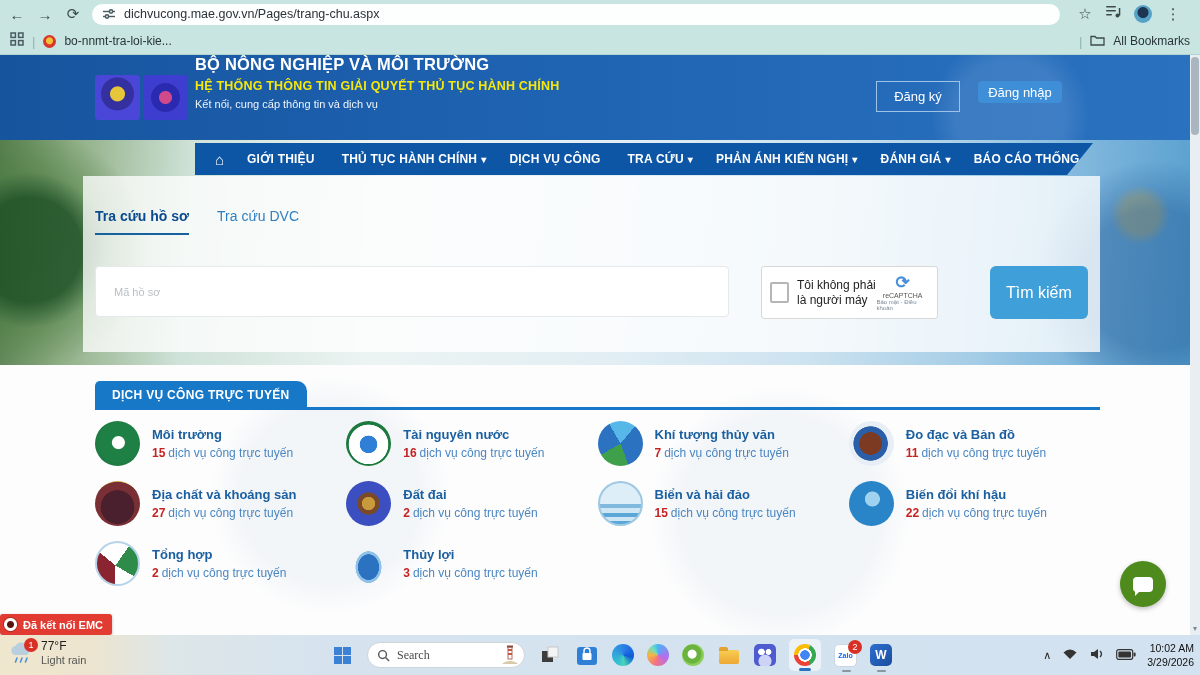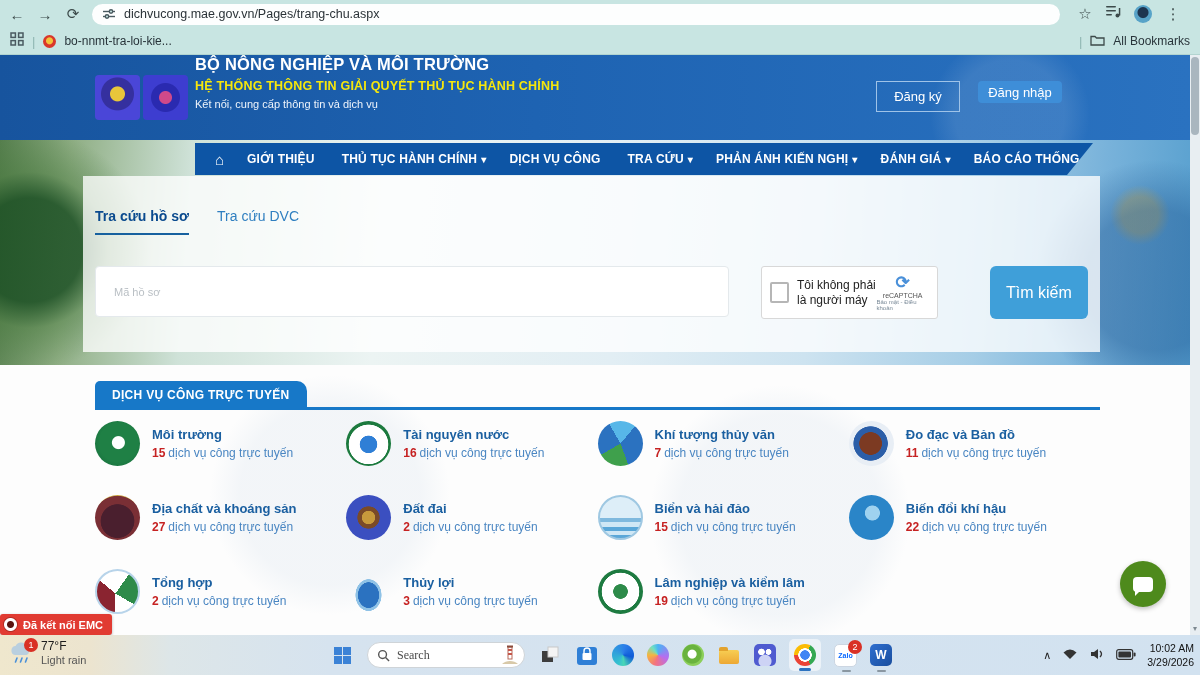--- a/index.html
+++ b/index.html
@@ -80,21 +80,21 @@
   
   .svc-section { position:absolute; left:0; top:365px; width:1190px; height:284px;
      background:
        radial-gradient(circle at 330px 130px, rgba(180,200,220,.14) 0 90px, rgba(180,200,220,0) 120px),
        radial-gradient(circle at 780px 150px, rgba(180,200,220,.14) 0 100px, rgba(180,200,220,0) 130px),
        #fdfdfd; }
   .dvc-tab { position:absolute; left:95px; top:16px; background:#1778c8; color:#fff; font-size:12px;
              font-weight:bold; letter-spacing:.3px; padding:7px 17px 6px; border-radius:5px 10px 0 0; }
   .dvc-line { position:absolute; left:95px; top:42px; width:1005px; height:3px; background:#1778c8; }
   .svc-grid { position:absolute; left:95px; top:56px; width:1005px; display:grid;
-              grid-template-columns:repeat(4,1fr); row-gap:29px; }
+              grid-template-columns:repeat(4,1fr); row-gap:15px; }
   .svc { display:flex; align-items:center; gap:12px; cursor:pointer; }
   .svc-icon { width:45px; height:45px; border-radius:50%; flex:0 0 auto; }
   .svc-name { color:#1a5fa0; font-size:13px; font-weight:bold; }
   .svc-count { margin-top:4px; font-size:12px; color:#4a86c2; }
   .svc-count b { color:#c62222; margin-right:3px; }
 
   
   .emc { position:absolute; left:0; top:614px; height:21px; background:#e13b32; border-radius:3px;
          display:flex; align-items:center; gap:5px; padding:0 9px 0 3px; box-shadow:0 1px 3px rgba(0,0,0,.3); }
   .emc-eye { width:15px; height:15px; border-radius:50%;
@@ -361,27 +361,20 @@
           <div class="svc-count"><b>2</b><span>dịch vụ công trực tuyến</span></div>
           </div>
       </div>
       <div class="svc">
         <div class="svc-icon" style="background:radial-gradient(ellipse 46% 56% at 50% 58%, #2b72c0 0 50%, #8fc2e6 52% 62%, rgba(255,255,255,0) 64%)"></div>
         <div>
             <div class="svc-name">Thủy lợi</div>
           <div class="svc-count"><b>3</b><span>dịch vụ công trực tuyến</span></div>
           </div>
       </div>
-      <div class="svc">
-        <div class="svc-icon" style="background:radial-gradient(circle at 50% 50%, #2e8b4a 0 22%, #ffffff 24% 58%, #1e7b41 60% 76%, #ffffff 78%)"></div>
-        <div>
-            <div class="svc-name">Lâm nghiệp và kiểm lâm</div>
-          <div class="svc-count"><b>19</b><span>dịch vụ công trực tuyến</span></div>
-          </div>
-      </div>
     </div>
   </div>
 
   <div class="emc">
     <span class="emc-eye"></span>
     <span class="emc-label">Đã kết nối EMC</span>
   </div>
   <div class="chat-fab">
     <div class="chat-bubble"></div>
   </div>

